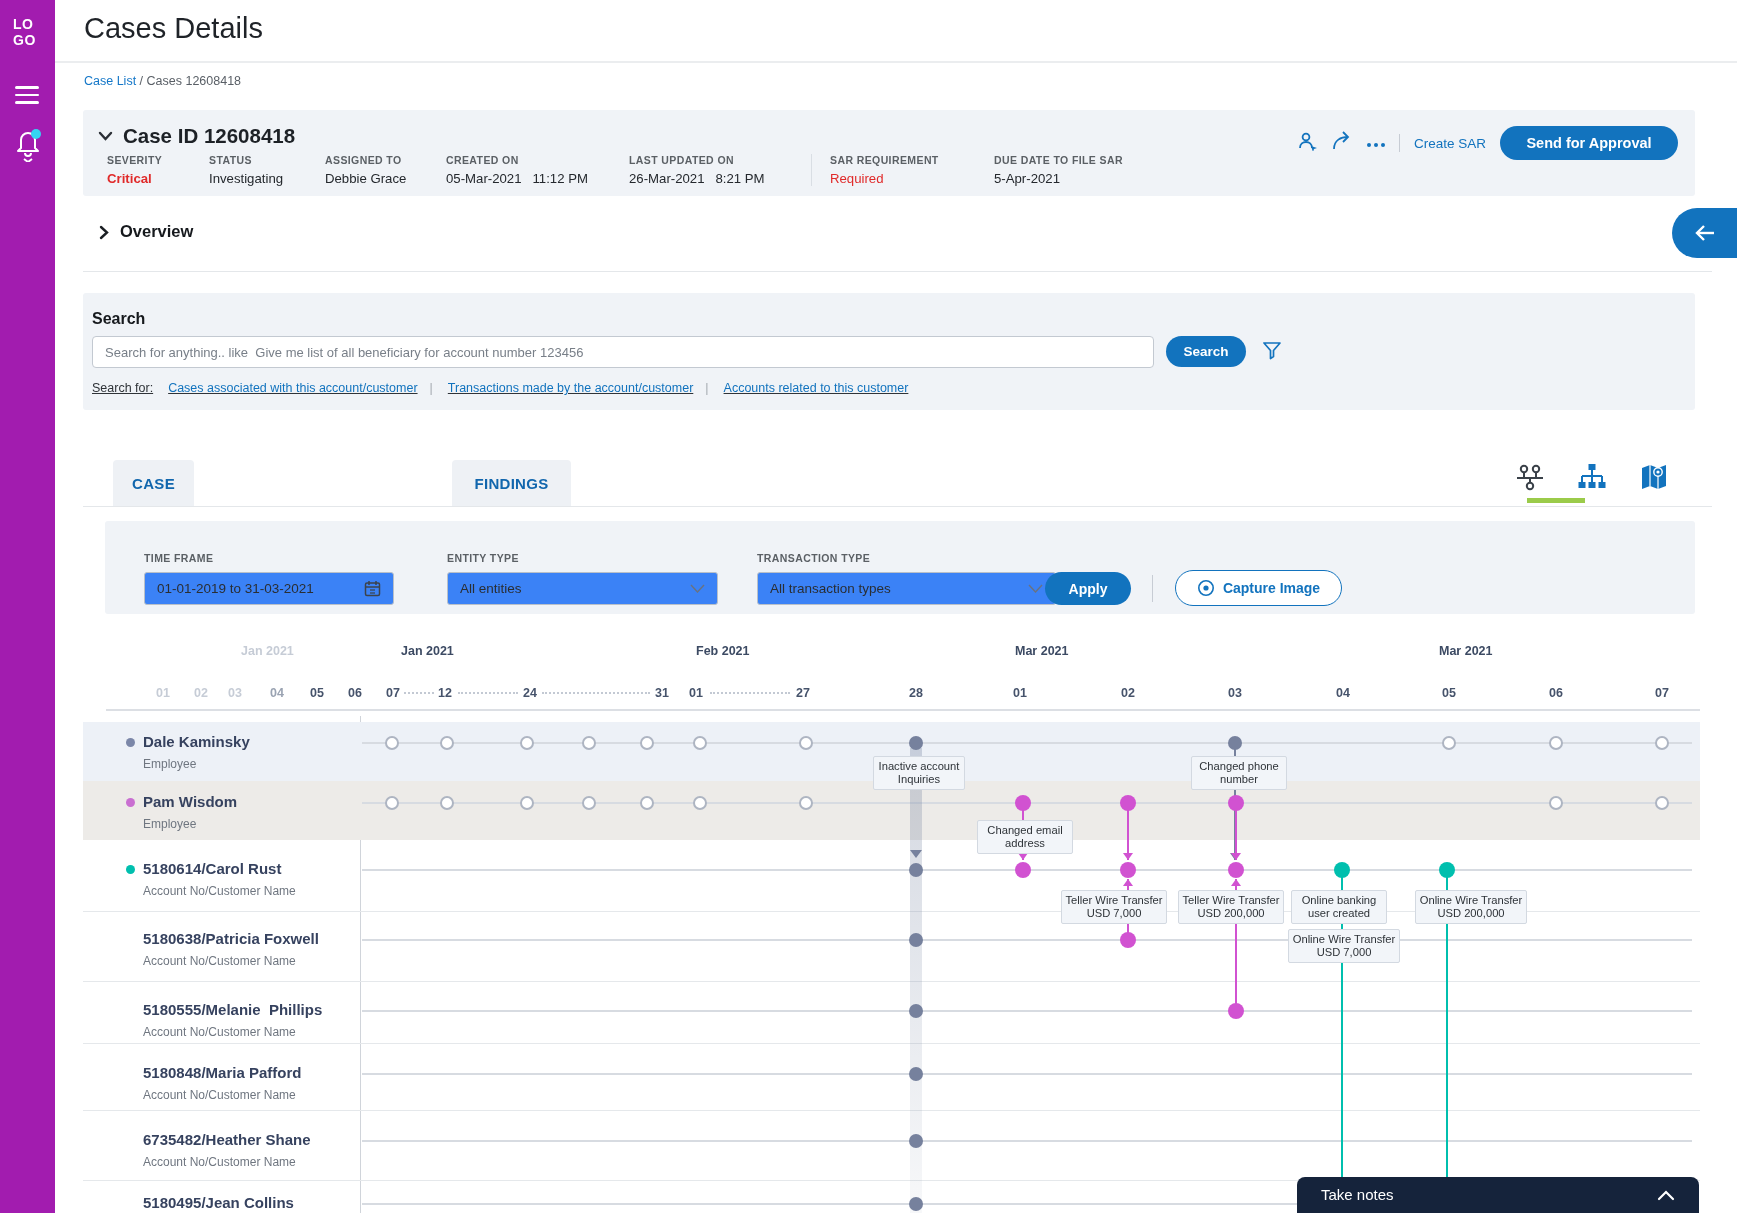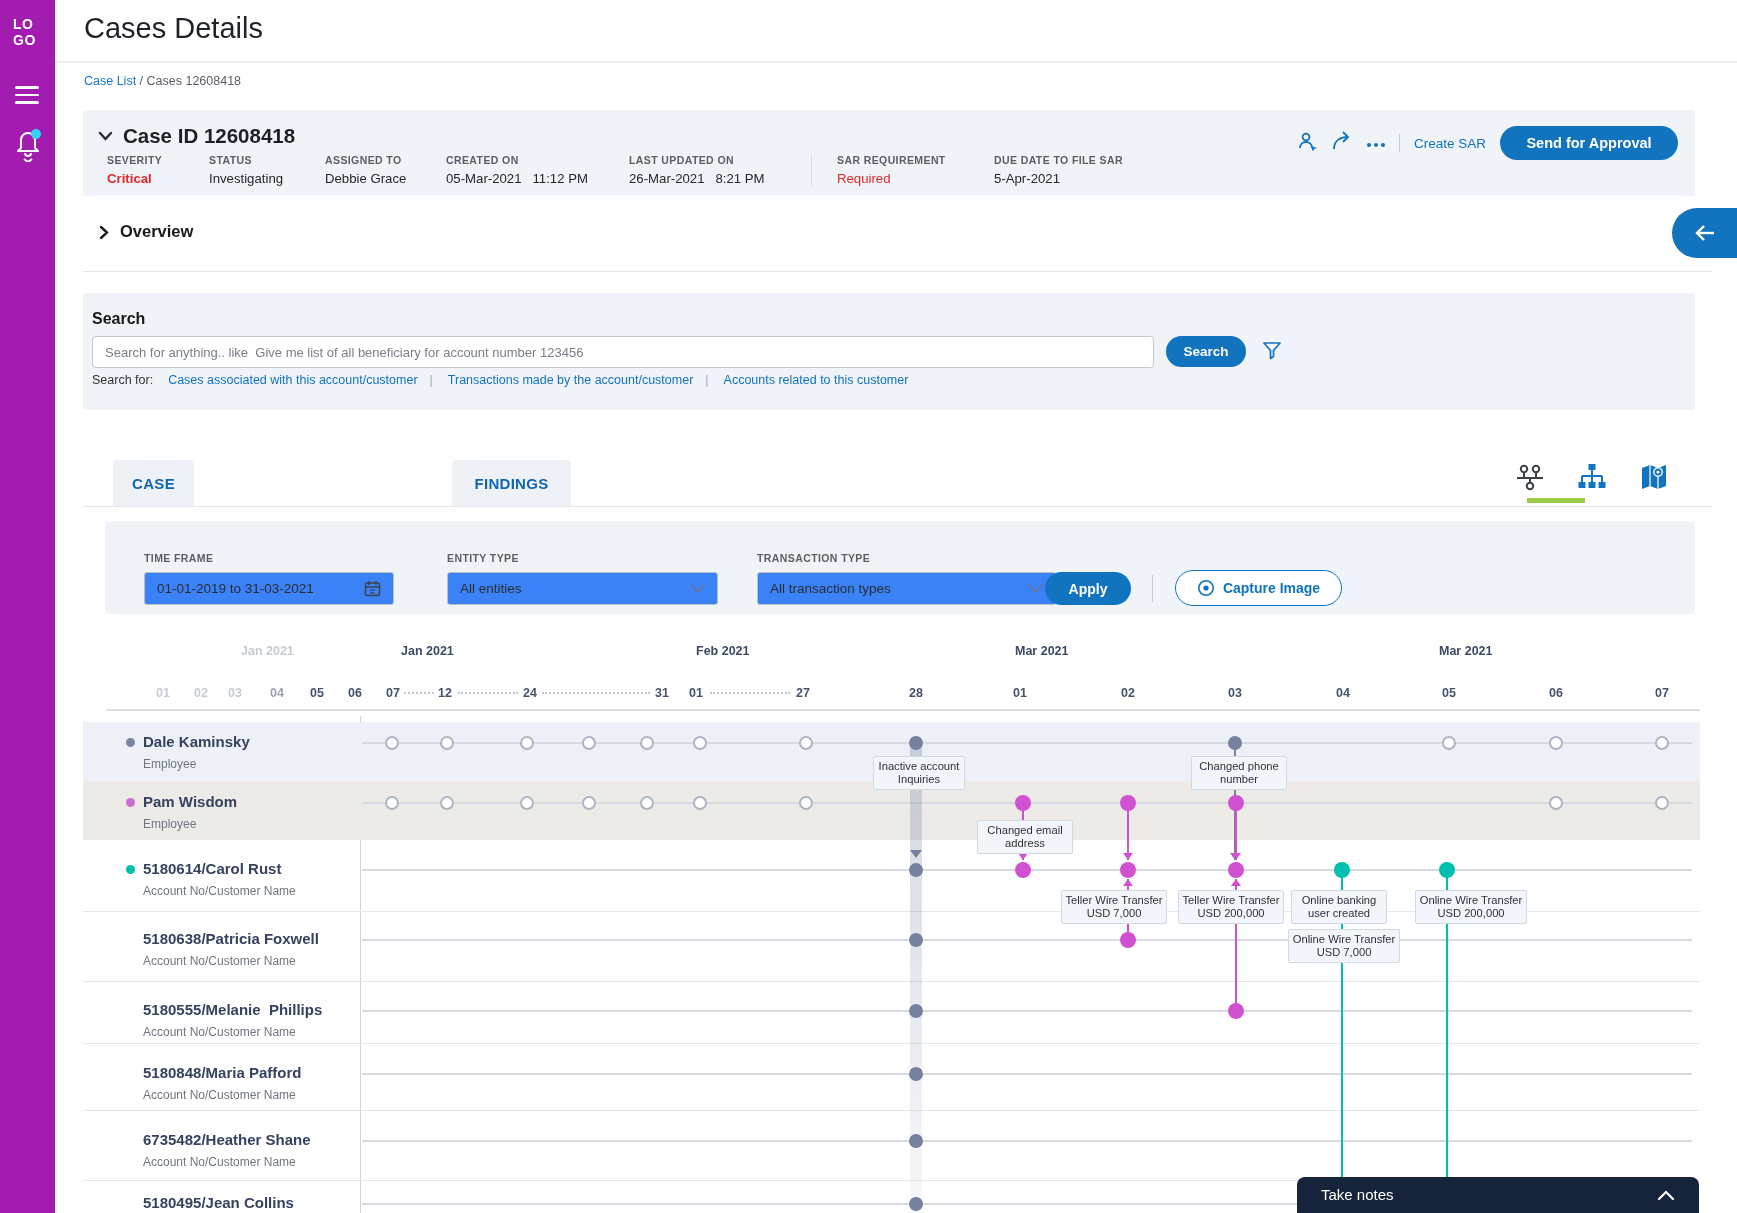--- a/index.html
+++ b/index.html
@@ -27,35 +27,35 @@
   .case-actions { position:absolute; right:0; top:0; height:50px; display:flex; align-items:center; }
   .icon-btn { width:34px; text-align:center; cursor:pointer; }
   .v-divider { width:1px; height:18px; background:#c7ccd4; margin:0 6px; }
   .create-sar { font-size:13.5px; color:#1273be; margin:0 14px 0 8px; cursor:pointer; white-space:nowrap; }
   .btn-primary { background:#1273be; color:#fff; border:none; border-radius:17px; font-weight:bold; cursor:pointer; font-family:"Liberation Sans", sans-serif; }
   .send-btn { width:178px; height:34px; font-size:14.5px; margin-right:1px; }
   .case-fields { position:absolute; left:24px; top:44px; display:flex; }
   .cf { padding-right:0; }
   .cf .cfl { font-size:10.5px; font-weight:bold; color:#5b6065; letter-spacing:.4px; }
   .cf .cfv { font-size:13.2px; color:#24282d; margin-top:5px; white-space:pre; }
-  .cf.divided { border-left:1px solid #d9dee4; padding-left:25px; }
+  .cf.divided { border-left:1px solid #d9dee4; padding-left:18px; }
 
   
   .overview-row { position:absolute; left:83px; top:196px; width:1629px; height:76px; border-bottom:1px solid #e4e7ea; background:#fff; }
   .overview-label { position:absolute; left:37px; top:26px; font-size:16.5px; font-weight:bold; color:#16191d; }
   .side-tab { position:absolute; left:1672px; top:208px; width:65px; height:50px; background:#1273be; border-radius:25px 0 0 25px; cursor:pointer; display:flex; align-items:center; justify-content:center; z-index:30; }
 
   
   .search-panel { position:absolute; left:83px; top:293px; width:1612px; height:117px; background:#f0f3f7; border-radius:3px; }
   .search-title { position:absolute; left:9px; top:17px; font-size:16px; font-weight:bold; color:#16191d; }
   .search-input { position:absolute; left:9px; top:43px; width:1062px; height:32px; border:1px solid #c3c9d1; border-radius:4px; padding:0 12px; font-size:13px; color:#2a2e33; font-family:"Liberation Sans", sans-serif; }
   .search-input::placeholder { color:#787f88; }
   .search-btn { position:absolute; left:1083px; top:43px; width:80px; height:31px; border-radius:16px; font-size:13.5px; }
   .funnel { position:absolute; left:1179px; top:48px; cursor:pointer; }
-  .search-links { position:absolute; left:9px; top:80px; font-size:12.5px; color:#2f3338; display:flex; align-items:flex-start; }
+  .search-links { position:absolute; left:9px; top:88px; font-size:12.5px; color:#2f3338; display:flex; align-items:flex-start;text-decoration:underline; }
   .search-links a { color:#1273be; text-decoration:none; margin-left:15px; cursor:pointer; }
   .search-links .sep { color:#a6abb2; margin-left:12px; }
 
   
   .tabs-bar { position:absolute; left:83px; top:455px; width:1629px; height:52px; border-bottom:1.5px solid #e4e7ea; }
   .tab { position:absolute; bottom:0; background:#eef1f5; border-radius:4px 4px 0 0; color:#1166ad; font-size:15px; font-weight:bold; letter-spacing:.3px; display:flex; align-items:center; justify-content:center; cursor:pointer; height:46px; }
   .tab.active { height:52px; }
   .view-icons { position:absolute; top:6px; right:27px; display:flex; }
   .view-icon { width:62px; height:32px; display:flex; align-items:center; justify-content:center; cursor:pointer; }
   .green-underline { position:absolute; right:127px; top:43px; width:58px; height:5px; background:#9bcb4a; }

